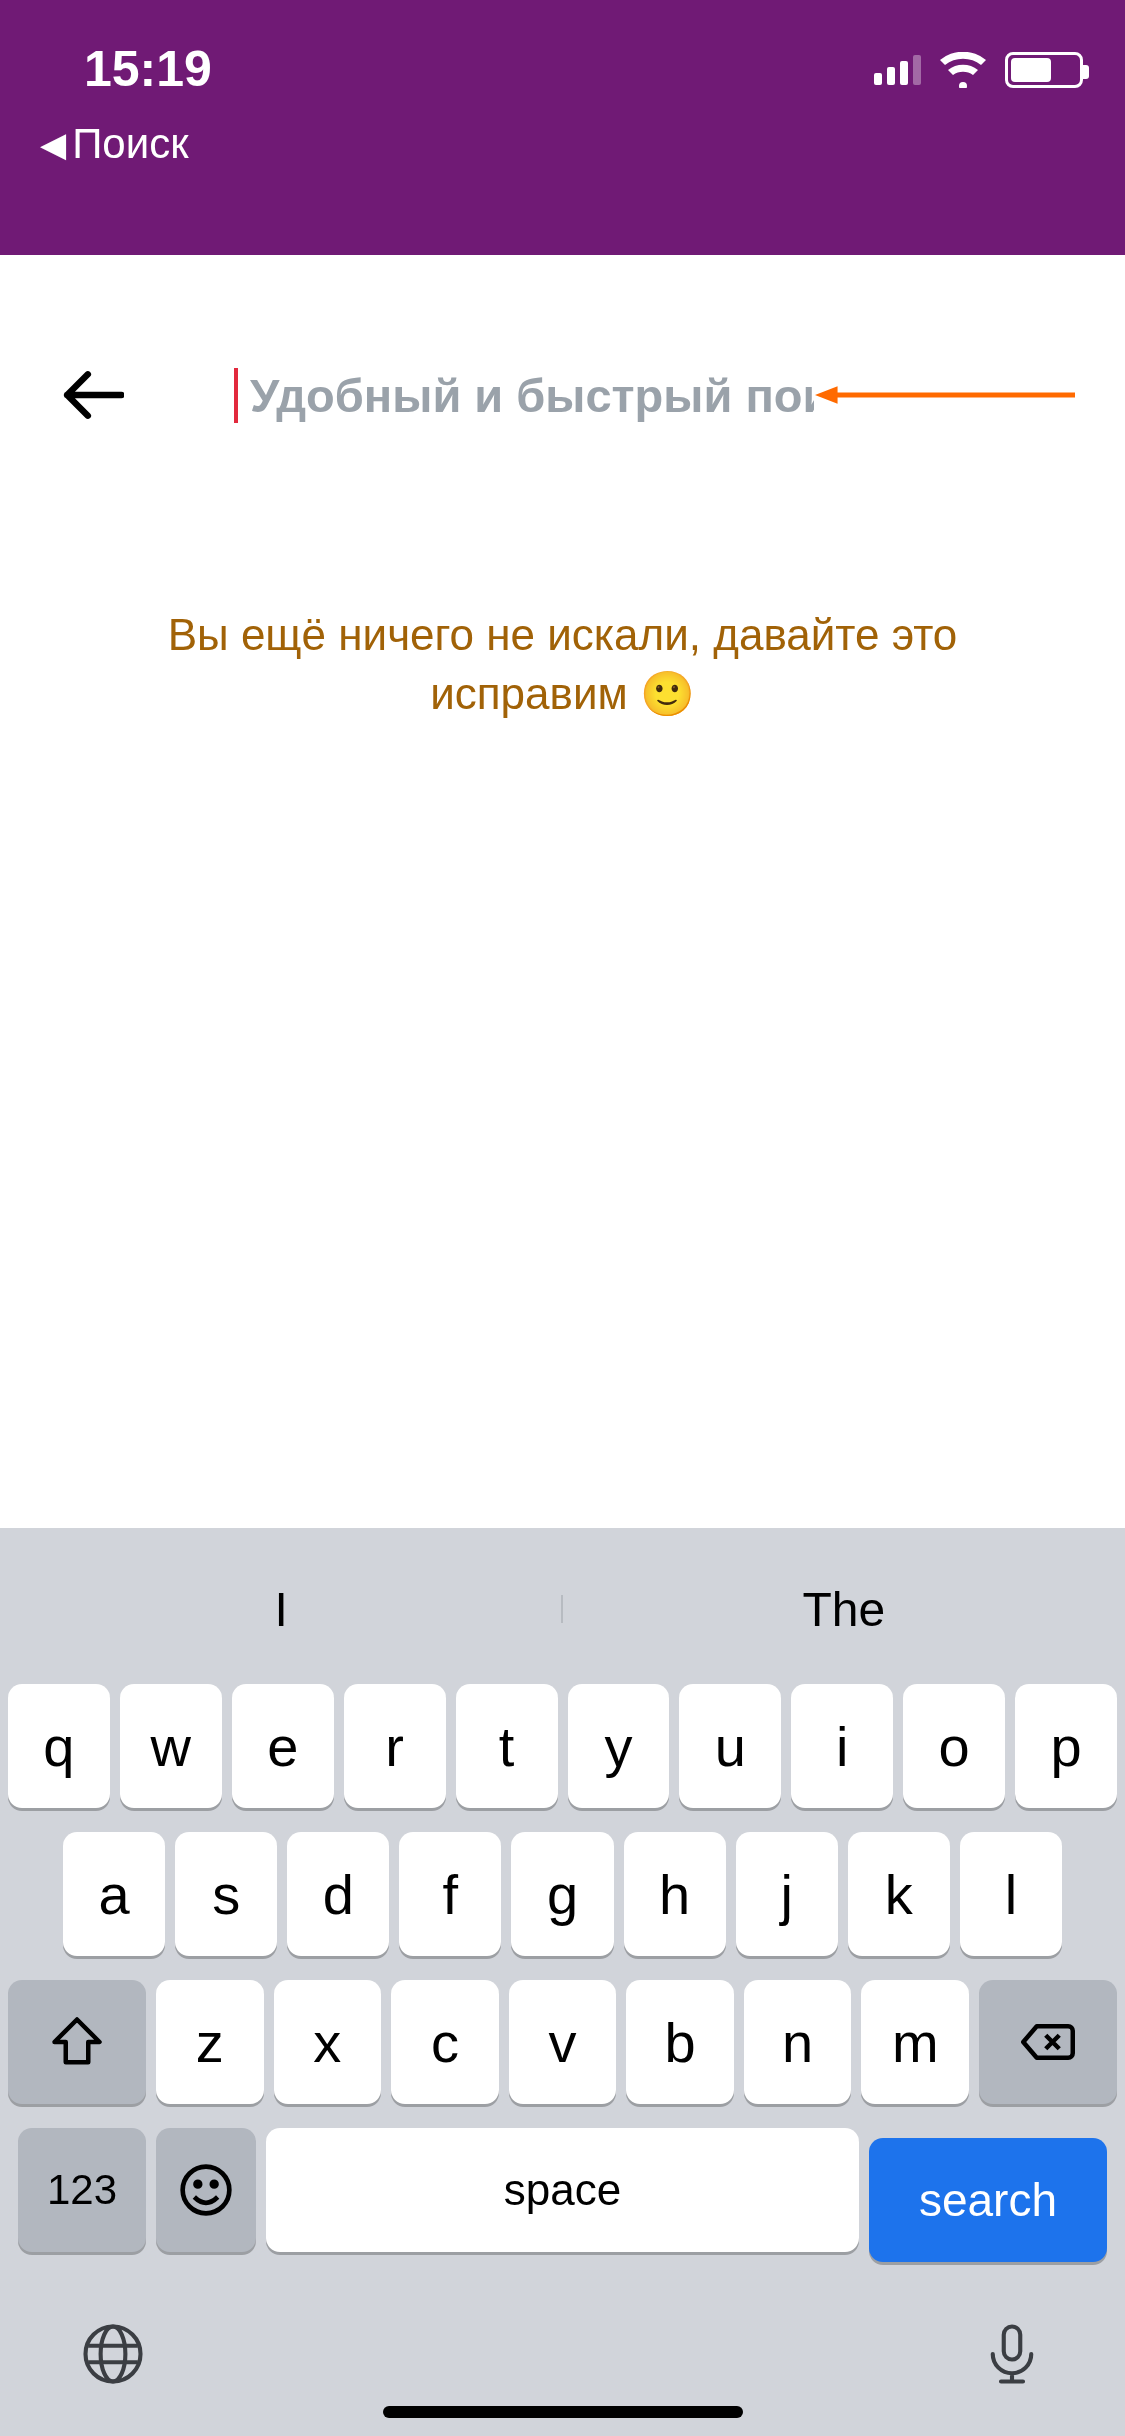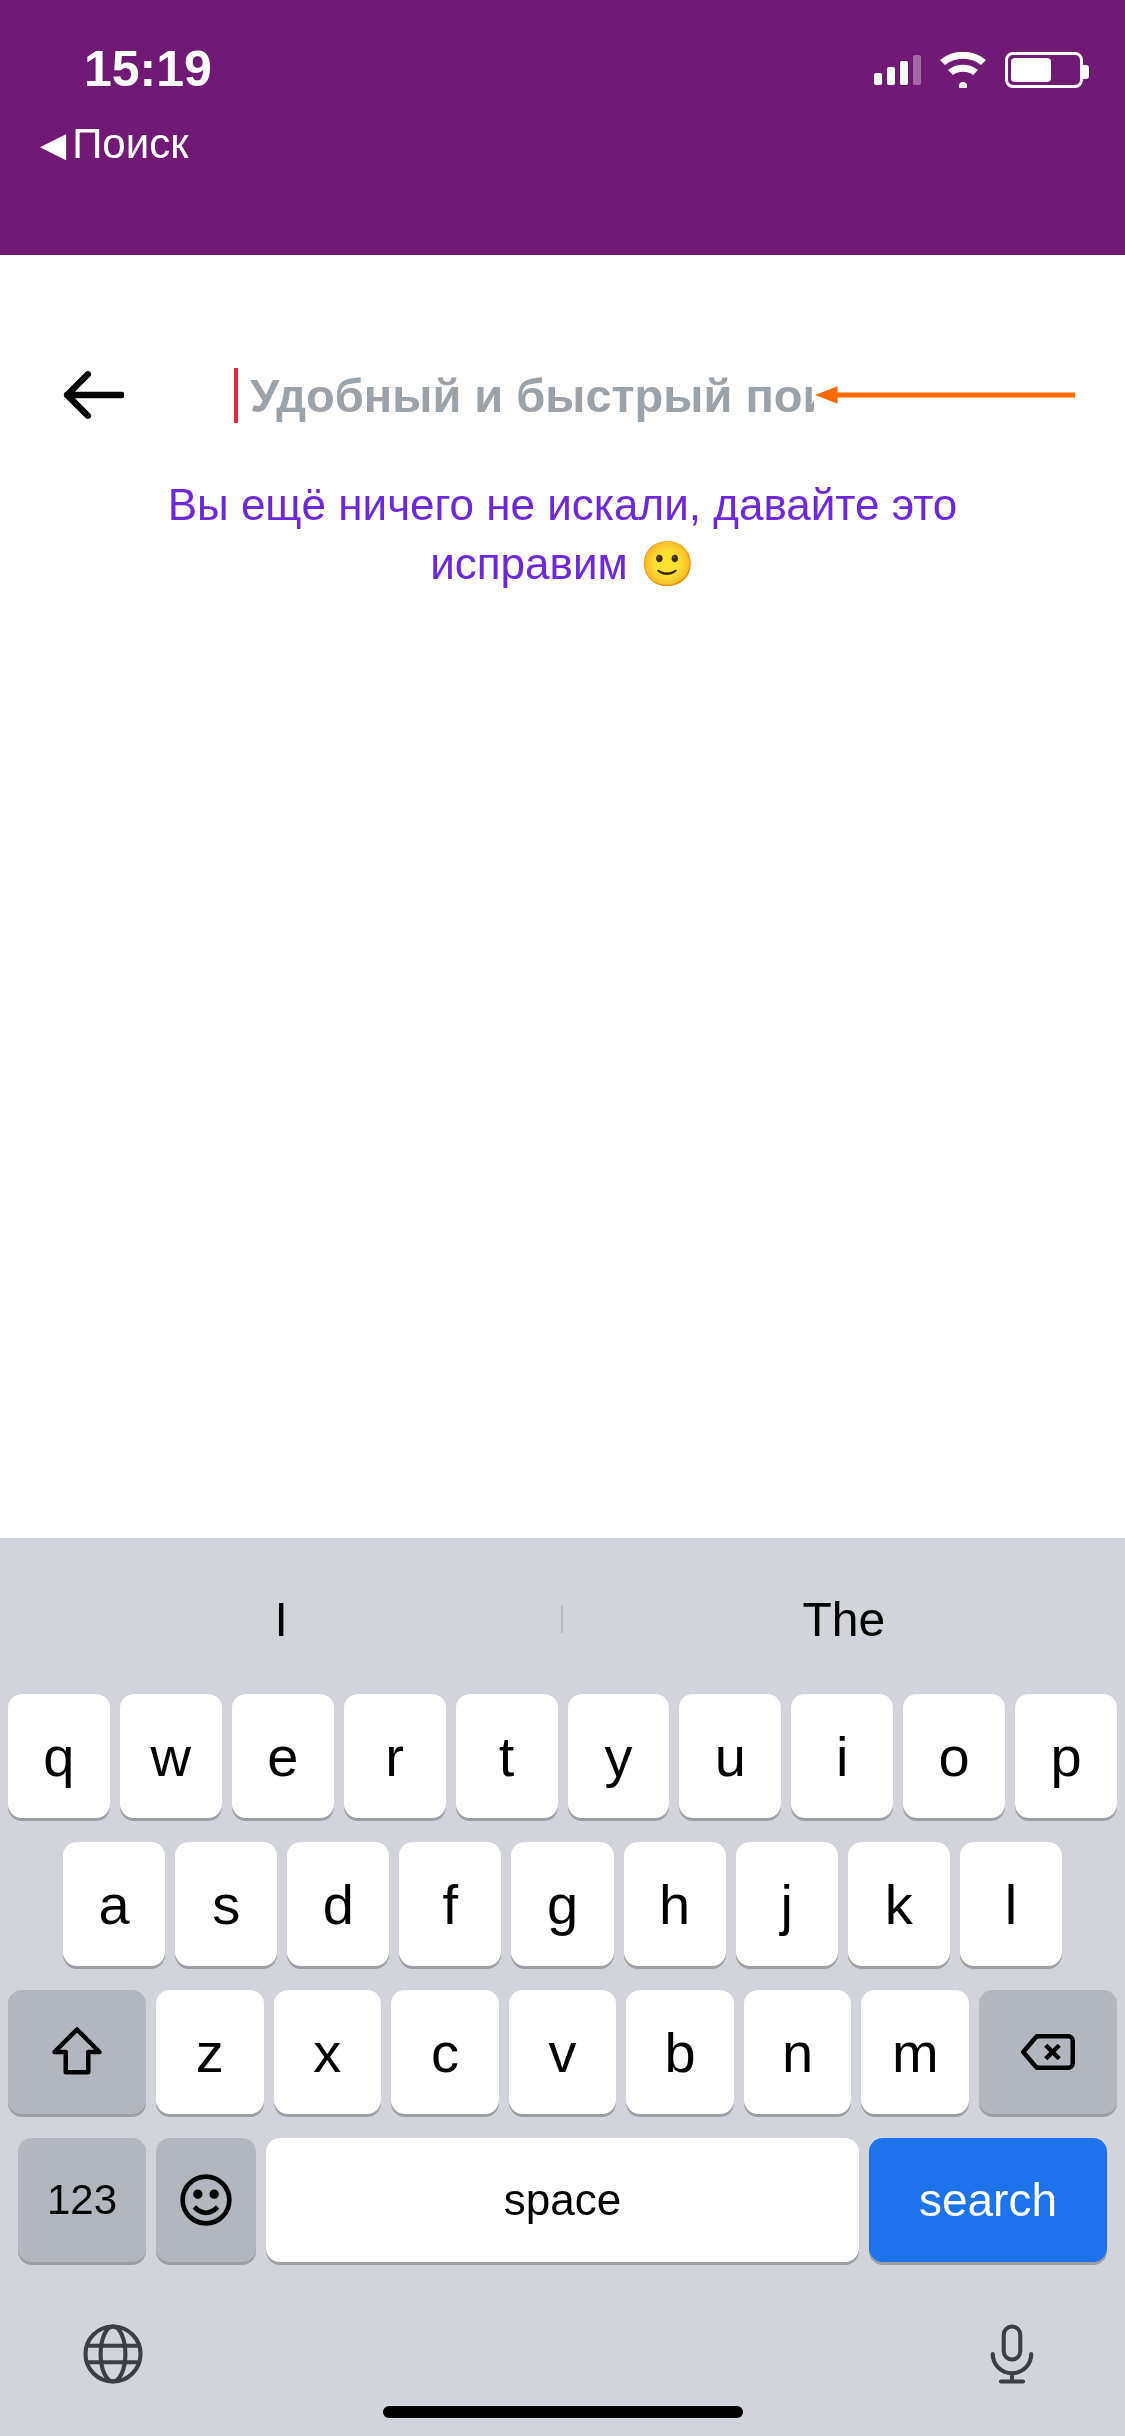--- a/index.html
+++ b/index.html
@@ -64,24 +64,25 @@
     background: transparent;
     padding-left: 12px;
     border-left: 4px solid #e2293d; 
   }
   .search-input::placeholder { color: #9aa2aa; }
   .annot-arrow { flex:1; display:flex; align-items:center; justify-content:flex-end; }
   .annot-arrow svg { width: 260px; height: 24px; }
 
   
   .empty-state {
+    margin-top: 130px;
     text-align: center;
     font-size: 44px;
     line-height: 1.35;
-    color: #6d28d9;
+    color: #a16207;
     padding: 0 92px;
   }
 
   
   .keyboard {
     position:absolute; left:0; right:0; bottom:0;
     background: #d1d4da;
     padding-top: 16px;
   }
   .sugg-row {
@@ -105,21 +106,21 @@
   }
   .krow.r2 { padding: 0 55px; }
   .key-special { background:#b2b7bf; }
   .key-wide { flex: 0 0 138px; }
   .key-shift svg, .key-del svg { width:54px; height:54px; }
   .krow.r4 { padding: 0 10px; }
   .key-123 { flex: 0 0 128px; font-size: 42px; background:#b2b7bf; }
   .key-emoji { flex: 0 0 100px; background:#b2b7bf; }
   .key-emoji svg { width:56px; height:56px; }
   .key-space { flex:1; font-size:44px; }
-  .key-search { flex: 0 0 238px; background:#1d73ec; color:#fff; font-size:46px; }
+  .key-search { flex: 0 0 238px; background:#1d73ec; color:#fff; font-size:46px;margin-top:10px; }
 
   .kb-bottom { height: 150px; display:flex; align-items:center; justify-content:space-between; padding: 0 80px 10px; }
   .kb-bottom svg { width:66px; height:66px; }
 
   .home-indicator {
     position:absolute; bottom: 18px; left:50%; transform:translateX(-50%);
     width: 360px; height: 12px; background:#000; border-radius: 20px;
   }
 </style>
 </head>

